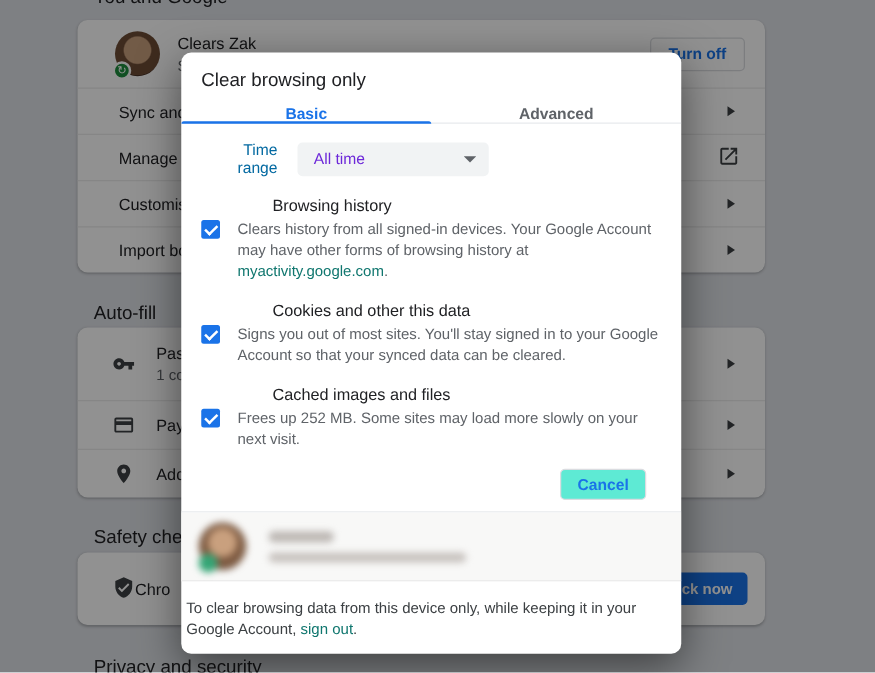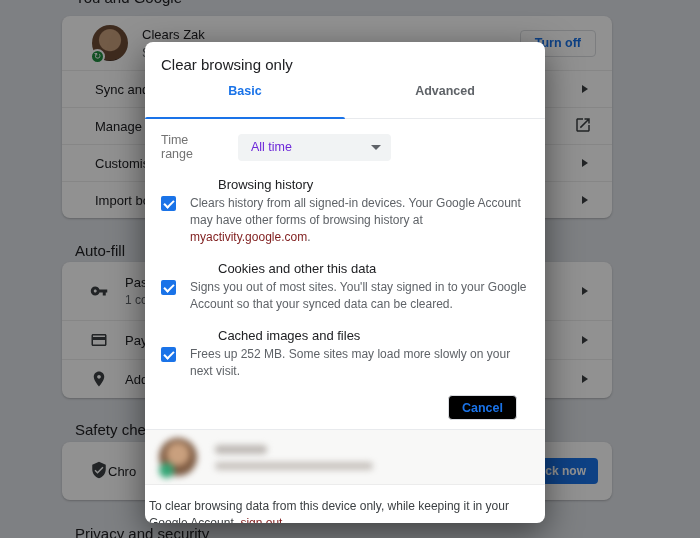--- a/index.html
+++ b/index.html
@@ -44,45 +44,45 @@
   .check-now-btn { margin-left:auto; height:26px; padding:0 12px; background:#1a73e8; color:#fff;
                    border:none; border-radius:4px; font-size:12px; font-weight:700; }
 
   
   .overlay { position:absolute; inset:0; background:rgba(0,0,0,0.43); z-index:5; }
   .dialog { position:absolute; left:145px; top:42px; width:400px; height:481px; background:#fff;
             border-radius:8px; box-shadow:0 10px 34px rgba(0,0,0,.5); z-index:10;
             display:flex; flex-direction:column; overflow:hidden; }
   .dlg-title { padding:14px 16px 11px; font-size:15px; color:#202124; }
   .dlg-tabs { display:flex; border-bottom:1px solid #e8eaed; }
-  .dlg-tab { width:50%; text-align:center; padding-bottom:20px; font-size:12.5px; font-weight:600;
+  .dlg-tab { width:50%; text-align:center; padding-bottom:0; font-size:12.5px; font-weight:600;
              color:#5f6368; cursor:default; position:relative; }
   .dlg-tab.active { color:#1a73e8; }
   .dlg-tab.active::after { content:""; position:absolute; left:0; right:0; bottom:-1px; height:2px;
                            background:#1a73e8; border-radius:2px 2px 0 0; }
   .dlg-body { padding:12px 16px 0; flex:1; display:flex; flex-direction:column; }
   .time-row { display:flex; align-items:center; margin:2px 0 16px; }
-  .time-label { font-size:12.5px; color:#737373; width:61px; }
+  .time-label { font-size:12.5px; color:#0369a1; width:61px;text-align:right; }
   .dropdown { width:153px; height:27px; background:#f1f3f4; border-radius:4px; display:flex;
               align-items:center; padding:0 10px 0 13px; margin-left:16px; }
   .dropdown-value { font-size:12.5px; color:#6d28d9; }
   .caret { margin-left:auto; width:0; height:0; border-left:5px solid transparent;
            border-right:5px solid transparent; border-top:5px solid #5f6368; }
   .check-item { position:relative; padding-left:29px; margin-bottom:15px; }
   .ci-title { font-size:13px; color:#202124; margin-bottom:3px;margin-left:28px; }
   .ci-desc { font-size:12px; color:#5f6368; line-height:17px; max-width:358px; }
   .checkbox { position:absolute; left:0; top:19px; width:15px; height:15px; background:#1a73e8;
               border-radius:2px; }
   .checkbox::after { content:""; position:absolute; left:5px; top:2px; width:4px; height:8px;
                      border:solid #fff; border-width:0 2px 2px 0; transform:rotate(45deg); }
-  .link { color:#7f1d1d; text-decoration:none; }
+  .link { color:#0f766e; text-decoration:none; }
   .dlg-actions { margin-top:auto; display:flex; justify-content:flex-end; gap:10px; padding:0 12px 9px 0; }
   .btn { height:25px; padding:0 13px; border-radius:4px; font-size:12.5px; font-weight:700;
          display:flex; align-items:center; cursor:default; }
-  .btn-cancel { background:#000000; border:1px solid #dadce0; color:#1a73e8; }
+  .btn-cancel { background:#5eead4; border:1px solid #dadce0; color:#1a73e8; }
   .btn-confirm { background:#1a73e8; border:1px solid #1a73e8; color:#fff; }
   .dlg-footer { border-top:1px solid #e8eaed; }
   .account-row { height:55px; display:flex; align-items:center; padding:0 14px; background:#f8f8f7;
                  border-bottom:1px solid #ececec; }
   .avatar-blur { width:38px; height:38px; border-radius:50%; position:relative; flex:0 0 auto;
                  filter:blur(3px);
                  background:radial-gradient(circle at 50% 42%, #c9a07e 0 38%, #7d5a41 42% 72%, #5a4233 73% 100%); }
   .badge-blur { position:absolute; left:0px; bottom:-2px; width:15px; height:15px; border-radius:50%;
                 background:#34a575; }
   .blur-lines { margin-left:18px; }

